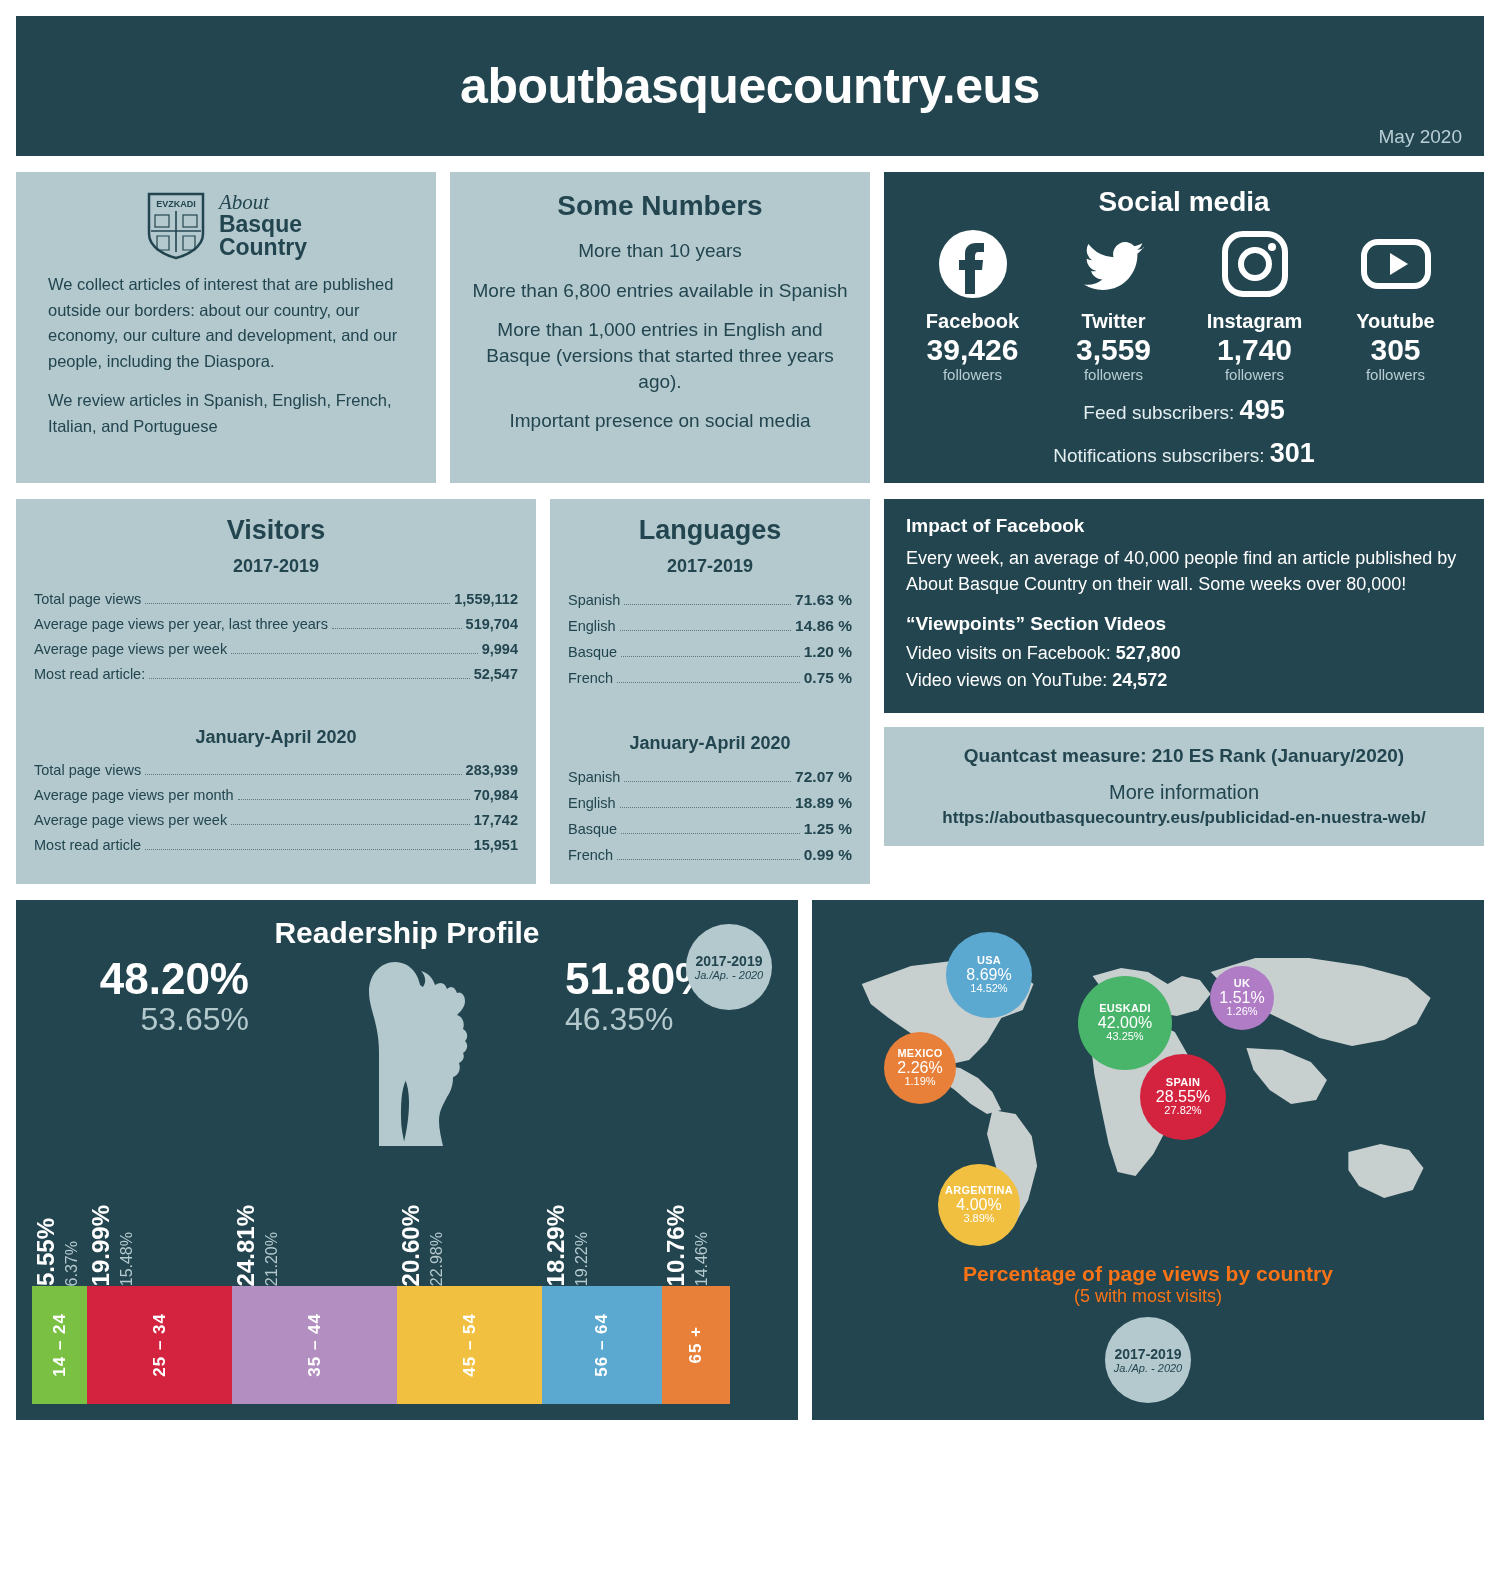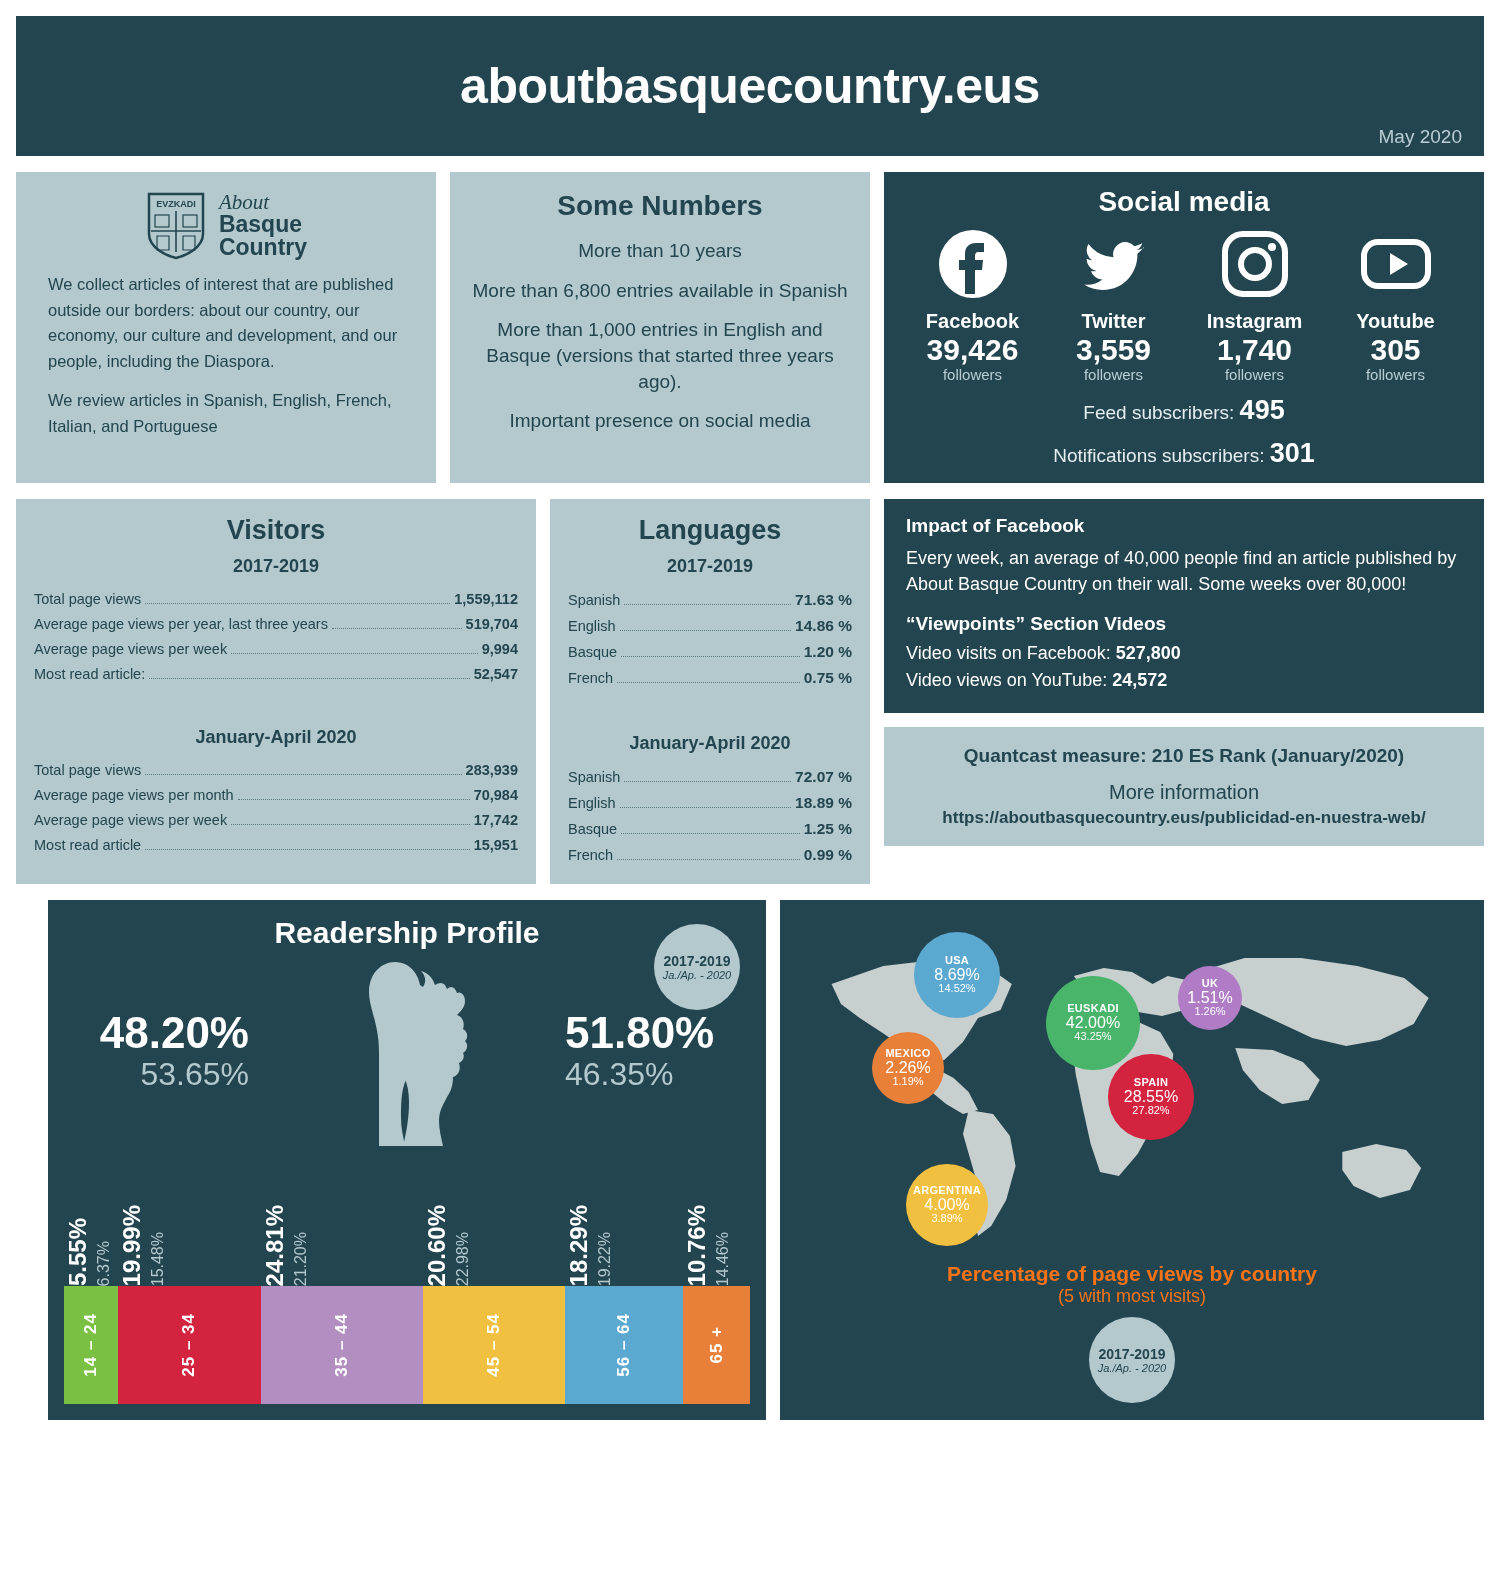--- a/index.html
+++ b/index.html
@@ -79,32 +79,32 @@
   .impact h4 { font-size: 19px; font-weight: bold; margin-bottom: 8px; }
   .impact p { font-size: 18px; line-height: 1.45; }
   .impact .vp { font-size: 19px; font-weight: bold; margin: 16px 0 8px; }
   .impact .vline { font-size: 18px; margin-bottom: 6px; }
   .impact .vline b { font-weight: bold; }
   .quant h4 { font-size: 19px; font-weight: bold; margin-bottom: 14px; }
   .quant .more { font-size: 20px; margin-bottom: 4px; }
   .quant .url { font-size: 17px; font-weight: bold; }
 
   
-  .readers { width: 718px; padding: 16px 8px 0; position: relative; margin-left: 32px; }
+  .readers { width: 782px; padding: 16px 8px 0; position: relative; }
   .readers-h { text-align: center; font-size: 30px; font-weight: bold; color: #ffffff; }
   .legend-badge {
     position: absolute; top: 24px; right: 26px;
     width: 86px; height: 86px; border-radius: 50%;
     background: #b3c9ce; color: #23454f;
     display: flex; flex-direction: column; align-items: center; justify-content: center;
   }
   .legend-badge .l1 { font-size: 14px; font-weight: bold; }
   .legend-badge .l2 { font-size: 11px; font-style: italic; }
 
-  .gender { display: flex; align-items: center; justify-content: center; gap: 8px; margin-top: 6px; }
+  .gender { display: flex; align-items: flex-start; justify-content: center; gap: 8px; margin-top: 6px; }
   .gender .pct { color: #ffffff; }
   .gender .pct .big { font-size: 44px; font-weight: bold; line-height: 1.05; }
   .gender .pct .small { font-size: 32px; color: #b3c9ce; line-height: 1.1; }
   .silhouettes { width: 300px; height: 190px; }
 
   .ages { position: absolute; bottom: 16px; left: 16px; right: 16px; }
   .age-vals { display: flex; }
   .age-val { display: flex; align-items: flex-end; gap: 3px; height: 130px; }
   .age-val .v1 { writing-mode: vertical-rl; transform: rotate(180deg); font-size: 24px; font-weight: bold; color: #ffffff; }
   .age-val .v2 { writing-mode: vertical-rl; transform: rotate(180deg); font-size: 16px; color: #b3c9ce; }
@@ -457,21 +457,21 @@
         <div class="bubble" style="width:64px;height:64px;background:#b07cc6;left:384px;top:52px;">
           <div class="n">UK</div>
           <div class="p1">1.51%</div>
           <div class="p2">1.26%</div>
         </div>
         <div class="bubble" style="width:86px;height:86px;background:#d3233f;left:314px;top:140px;">
           <div class="n">SPAIN</div>
           <div class="p1">28.55%</div>
           <div class="p2">27.82%</div>
         </div>
-        <div class="bubble" style="width:72px;height:72px;background:#e8803a;left:78px;top:118px;">
+        <div class="bubble" style="width:72px;height:72px;background:#e8803a;left:58px;top:118px;">
           <div class="n">MEXICO</div>
           <div class="p1">2.26%</div>
           <div class="p2">1.19%</div>
         </div>
         <div class="bubble" style="width:82px;height:82px;background:#f2c040;left:112px;top:250px;">
           <div class="n">ARGENTINA</div>
           <div class="p1">4.00%</div>
           <div class="p2">3.89%</div>
         </div>
       </div>

